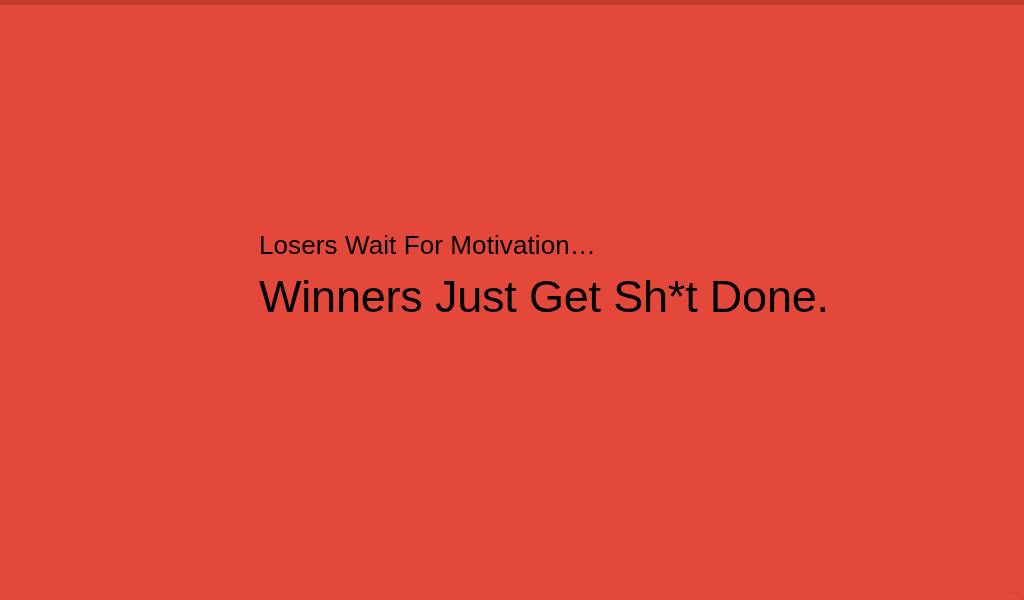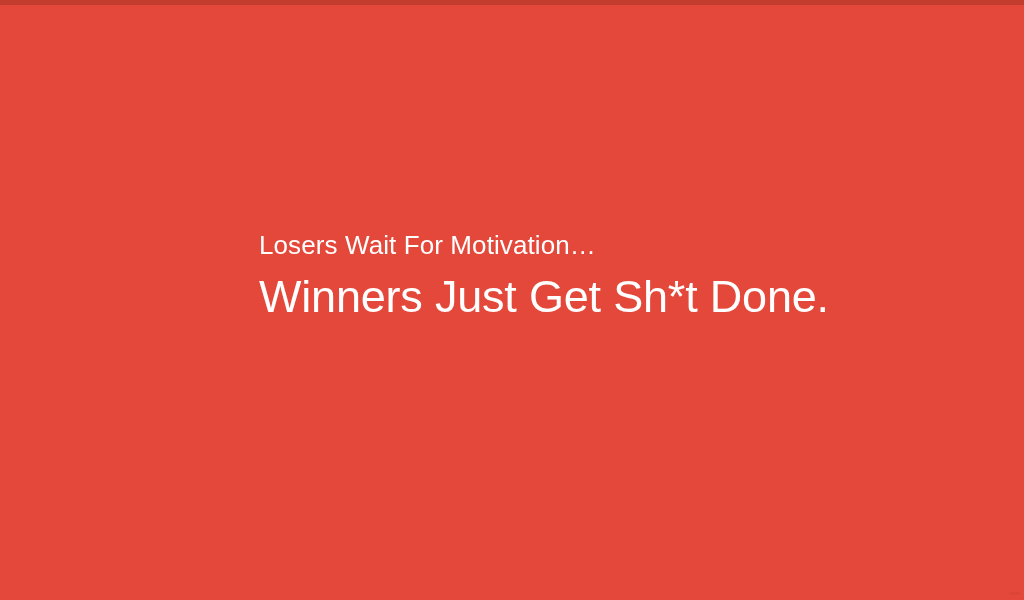--- a/index.html
+++ b/index.html
@@ -42,33 +42,33 @@
     top: 228px;
     width: 700px;
   }
 
   .quote-subtitle {
     display: block;
     font-size: 26px;
     font-weight: 300;
     line-height: 34px;
     letter-spacing: 0.1px;
-    color: #ffffff;
+    color: #000000;
     white-space: nowrap;
     margin: 0;
     padding: 0;
   }
 
   .quote-headline {
     display: block;
     font-size: 45px;
     font-weight: 300;
     line-height: 54px;
     letter-spacing: -0.2px;
-    color: #ffffff;
+    color: #000000;
     white-space: nowrap;
     margin: 0;
     padding: 0;
     margin-top: 8px;
   }
 
   
   .watermark {
     position: absolute;
     right: 4px;

